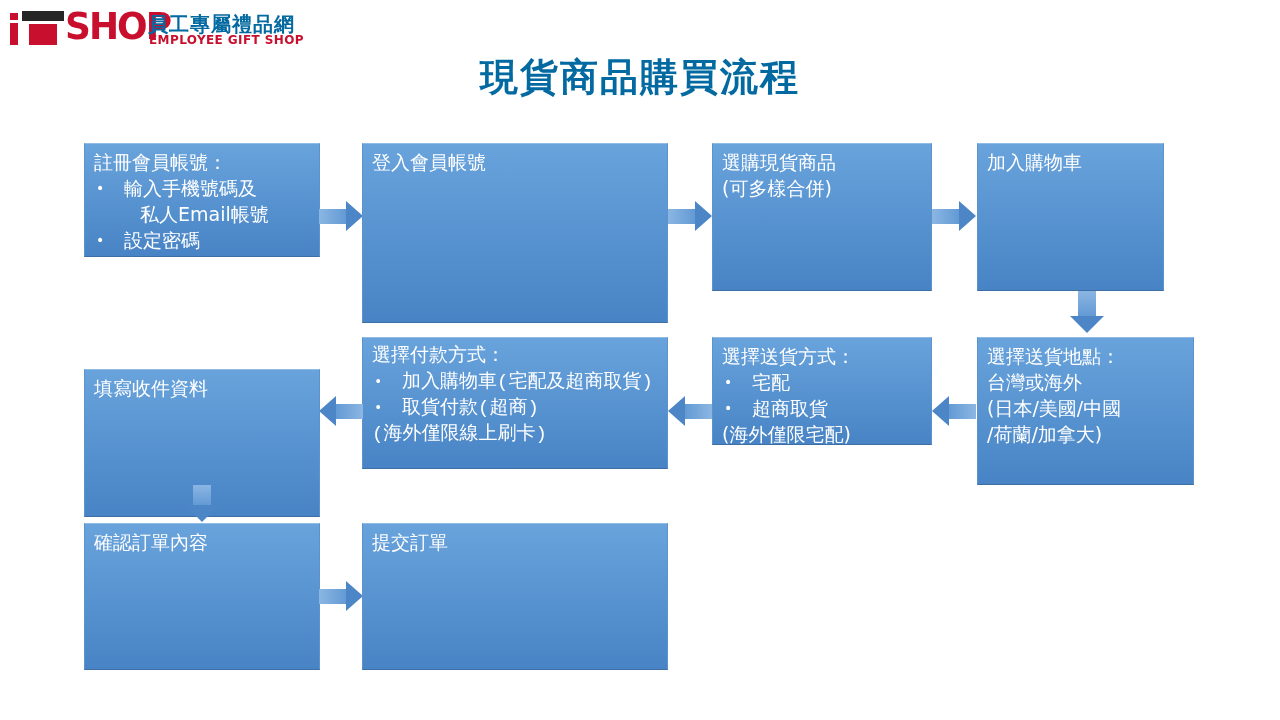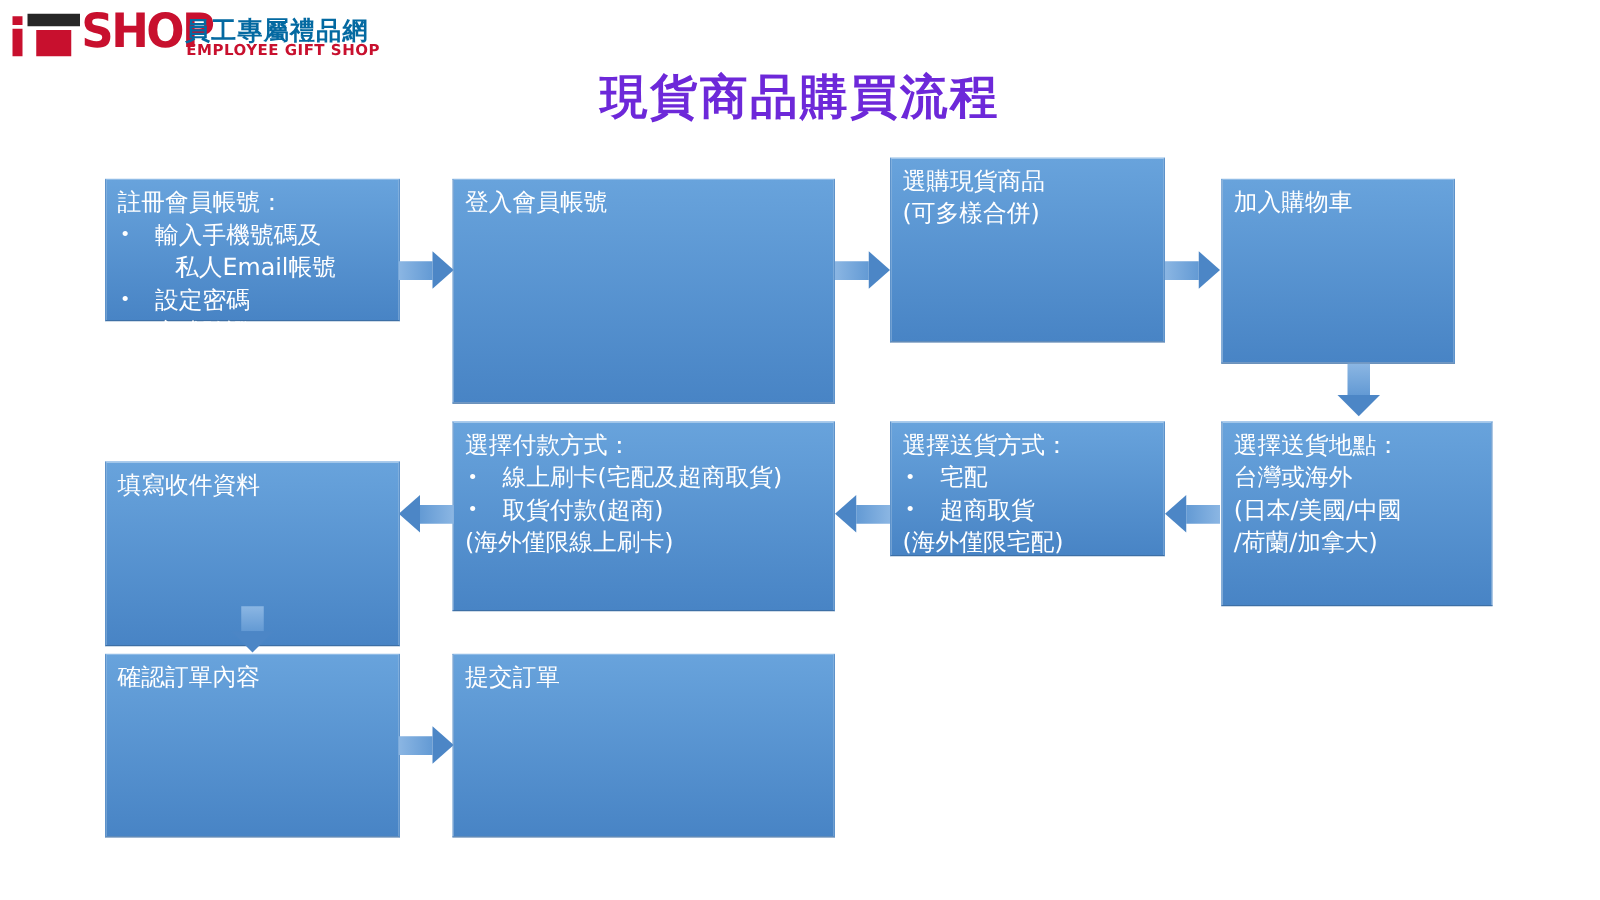--- a/index.html
+++ b/index.html
@@ -16,37 +16,37 @@
   .square-red{position:absolute;left:19px;top:14px;width:28px;height:21px;background:#C8102E;}
   .shop-word{
     position:absolute;left:55px;top:-6px;color:#C8102E;font-size:36px;font-weight:800;
     letter-spacing:-2px;transform:scaleY(1.05);transform-origin:top left;
   }
   .tag-zh{position:absolute;left:148px;top:11px;font-size:20px;font-weight:700;color:#0369a1;letter-spacing:1px;}
   .tag-en{position:absolute;left:149px;top:33px;font-size:12px;font-weight:700;color:#C8102E;letter-spacing:0.4px;}
   
   .page-title{
     position:absolute;left:0;right:0;top:52px;text-align:center;
-    font-size:38px;font-weight:700;color:#6d28d9;letter-spacing:2px;
+    font-size:38px;font-weight:700;color:#0369a1;letter-spacing:2px;
   }
   
   .box{
     position:absolute;box-sizing:border-box;color:#ffffff;
     background:linear-gradient(180deg,#67a2dc 0%,#579024 0%,#65a1db 0%,#4884c5 100%);
     background:linear-gradient(180deg,#68a3dc 0%,#4884c5 100%);
     border:1px solid;border-color:#8fbbe6 #5d92ca #3d6fa5 #5d92ca;
     padding:5px 9px;font-size:19px;line-height:26px;
   }
   .b-register{left:84px;top:143px;width:236px;height:114px;}
   .b-login{left:362px;top:143px;width:306px;height:180px;}
-  .b-select{left:712px;top:126px;width:220px;height:148px;}
+  .b-select{left:712px;top:143px;width:220px;height:148px;}
   .b-cart{left:977px;top:143px;width:187px;height:148px;}
   .b-location{left:977px;top:337px;width:217px;height:148px;}
   .b-method{left:712px;top:337px;width:220px;height:108px;}
-  .b-payment{left:362px;top:337px;width:306px;height:152px;}
+  .b-payment{left:362px;top:337px;width:306px;height:132px;font-family:Liberation Mono, monospace;}
   .b-recipient{left:84px;top:337px;width:236px;height:148px;margin-top:32px;}
   .b-confirm{left:84px;top:523px;width:236px;height:147px;}
   .b-submit{left:362px;top:523px;width:306px;height:147px;}
   .brow{display:flex;}
   .dot{width:30px;flex:0 0 30px;font-size:14px;padding-left:2px;box-sizing:border-box;}
   .cont{margin-left:46px;}
   
   .ar,.al{position:absolute;width:44px;height:30px;}
   .ar .shaft{position:absolute;left:0;top:8px;width:27px;height:15px;
     background:linear-gradient(90deg,#8bb6e3,#639ad4);}
@@ -162,21 +162,21 @@
 
 <div class="al a-r2-2">
   <div class="shaft"></div>
   <div class="head"></div>
 </div>
 
 <div class="box b-payment">
   <div>選擇付款方式：</div>
   <div class="brow">
     <span class="dot">•</span>
-    <span>線上刷卡(宅配及超商取貨)</span>
+    <span>加入購物車(宅配及超商取貨)</span>
   </div>
   <div class="brow">
     <span class="dot">•</span>
     <span>取貨付款(超商)</span>
   </div>
   <div>(海外僅限線上刷卡)</div>
 </div>
 
 <div class="al a-r2-3">
   <div class="shaft"></div>

